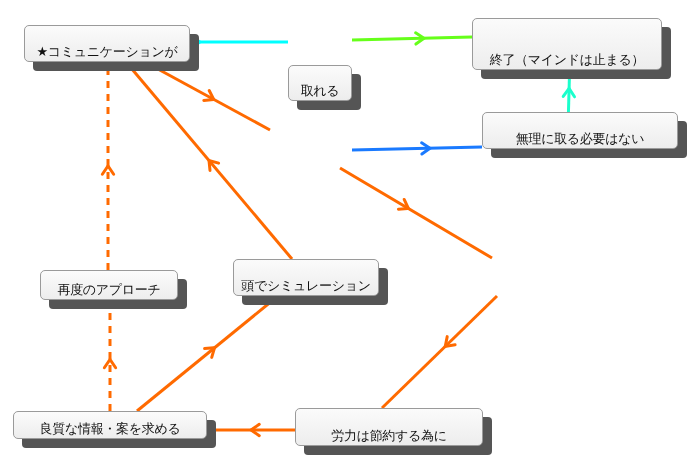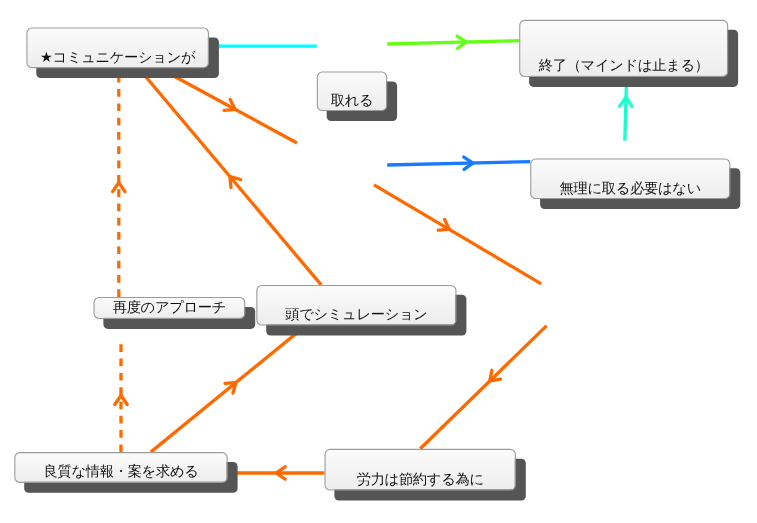--- a/index.html
+++ b/index.html
@@ -58,43 +58,43 @@
     <div class="box">
         <span>取れる</span>
       </div>
   </div>
   <div class="node" style="left:472px;top:18px;width:190px;height:52px;">
     <div class="shadow"></div>
     <div class="box">
         <span>終了（マインドは止まる）</span>
       </div>
   </div>
-  <div class="node" style="left:482px;top:144px;width:182px;height:37px;">
+  <div class="node" style="left:482px;top:112px;width:196px;height:37px;">
     <div class="shadow"></div>
     <div class="box">
         <span>無理に取る必要はない</span>
       </div>
   </div>
-  <div class="node" style="left:233px;top:259px;width:182px;height:37px;">
+  <div class="node" style="left:233px;top:259px;width:146px;height:37px;">
     <div class="shadow"></div>
     <div class="box">
         <span>頭でシミュレーション</span>
       </div>
   </div>
-  <div class="node" style="left:40px;top:270px;width:138px;height:20px;margin-left:45px;">
+  <div class="node" style="left:40px;top:270px;width:138px;height:30px;">
     <div class="shadow"></div>
     <div class="box">
         <span>再度のアプローチ</span>
       </div>
   </div>
   <div class="node" style="left:13px;top:411px;width:194px;height:28px;">
     <div class="shadow"></div>
     <div class="box">
         <span>良質な情報・案を求める</span>
       </div>
   </div>
-  <div class="node" style="left:295px;top:408px;width:174px;height:38px;">
+  <div class="node" style="left:295px;top:408px;width:188px;height:38px;">
     <div class="shadow"></div>
     <div class="box">
         <span>労力は節約する為に</span>
       </div>
   </div>
 </div>
 
 </body></html>

